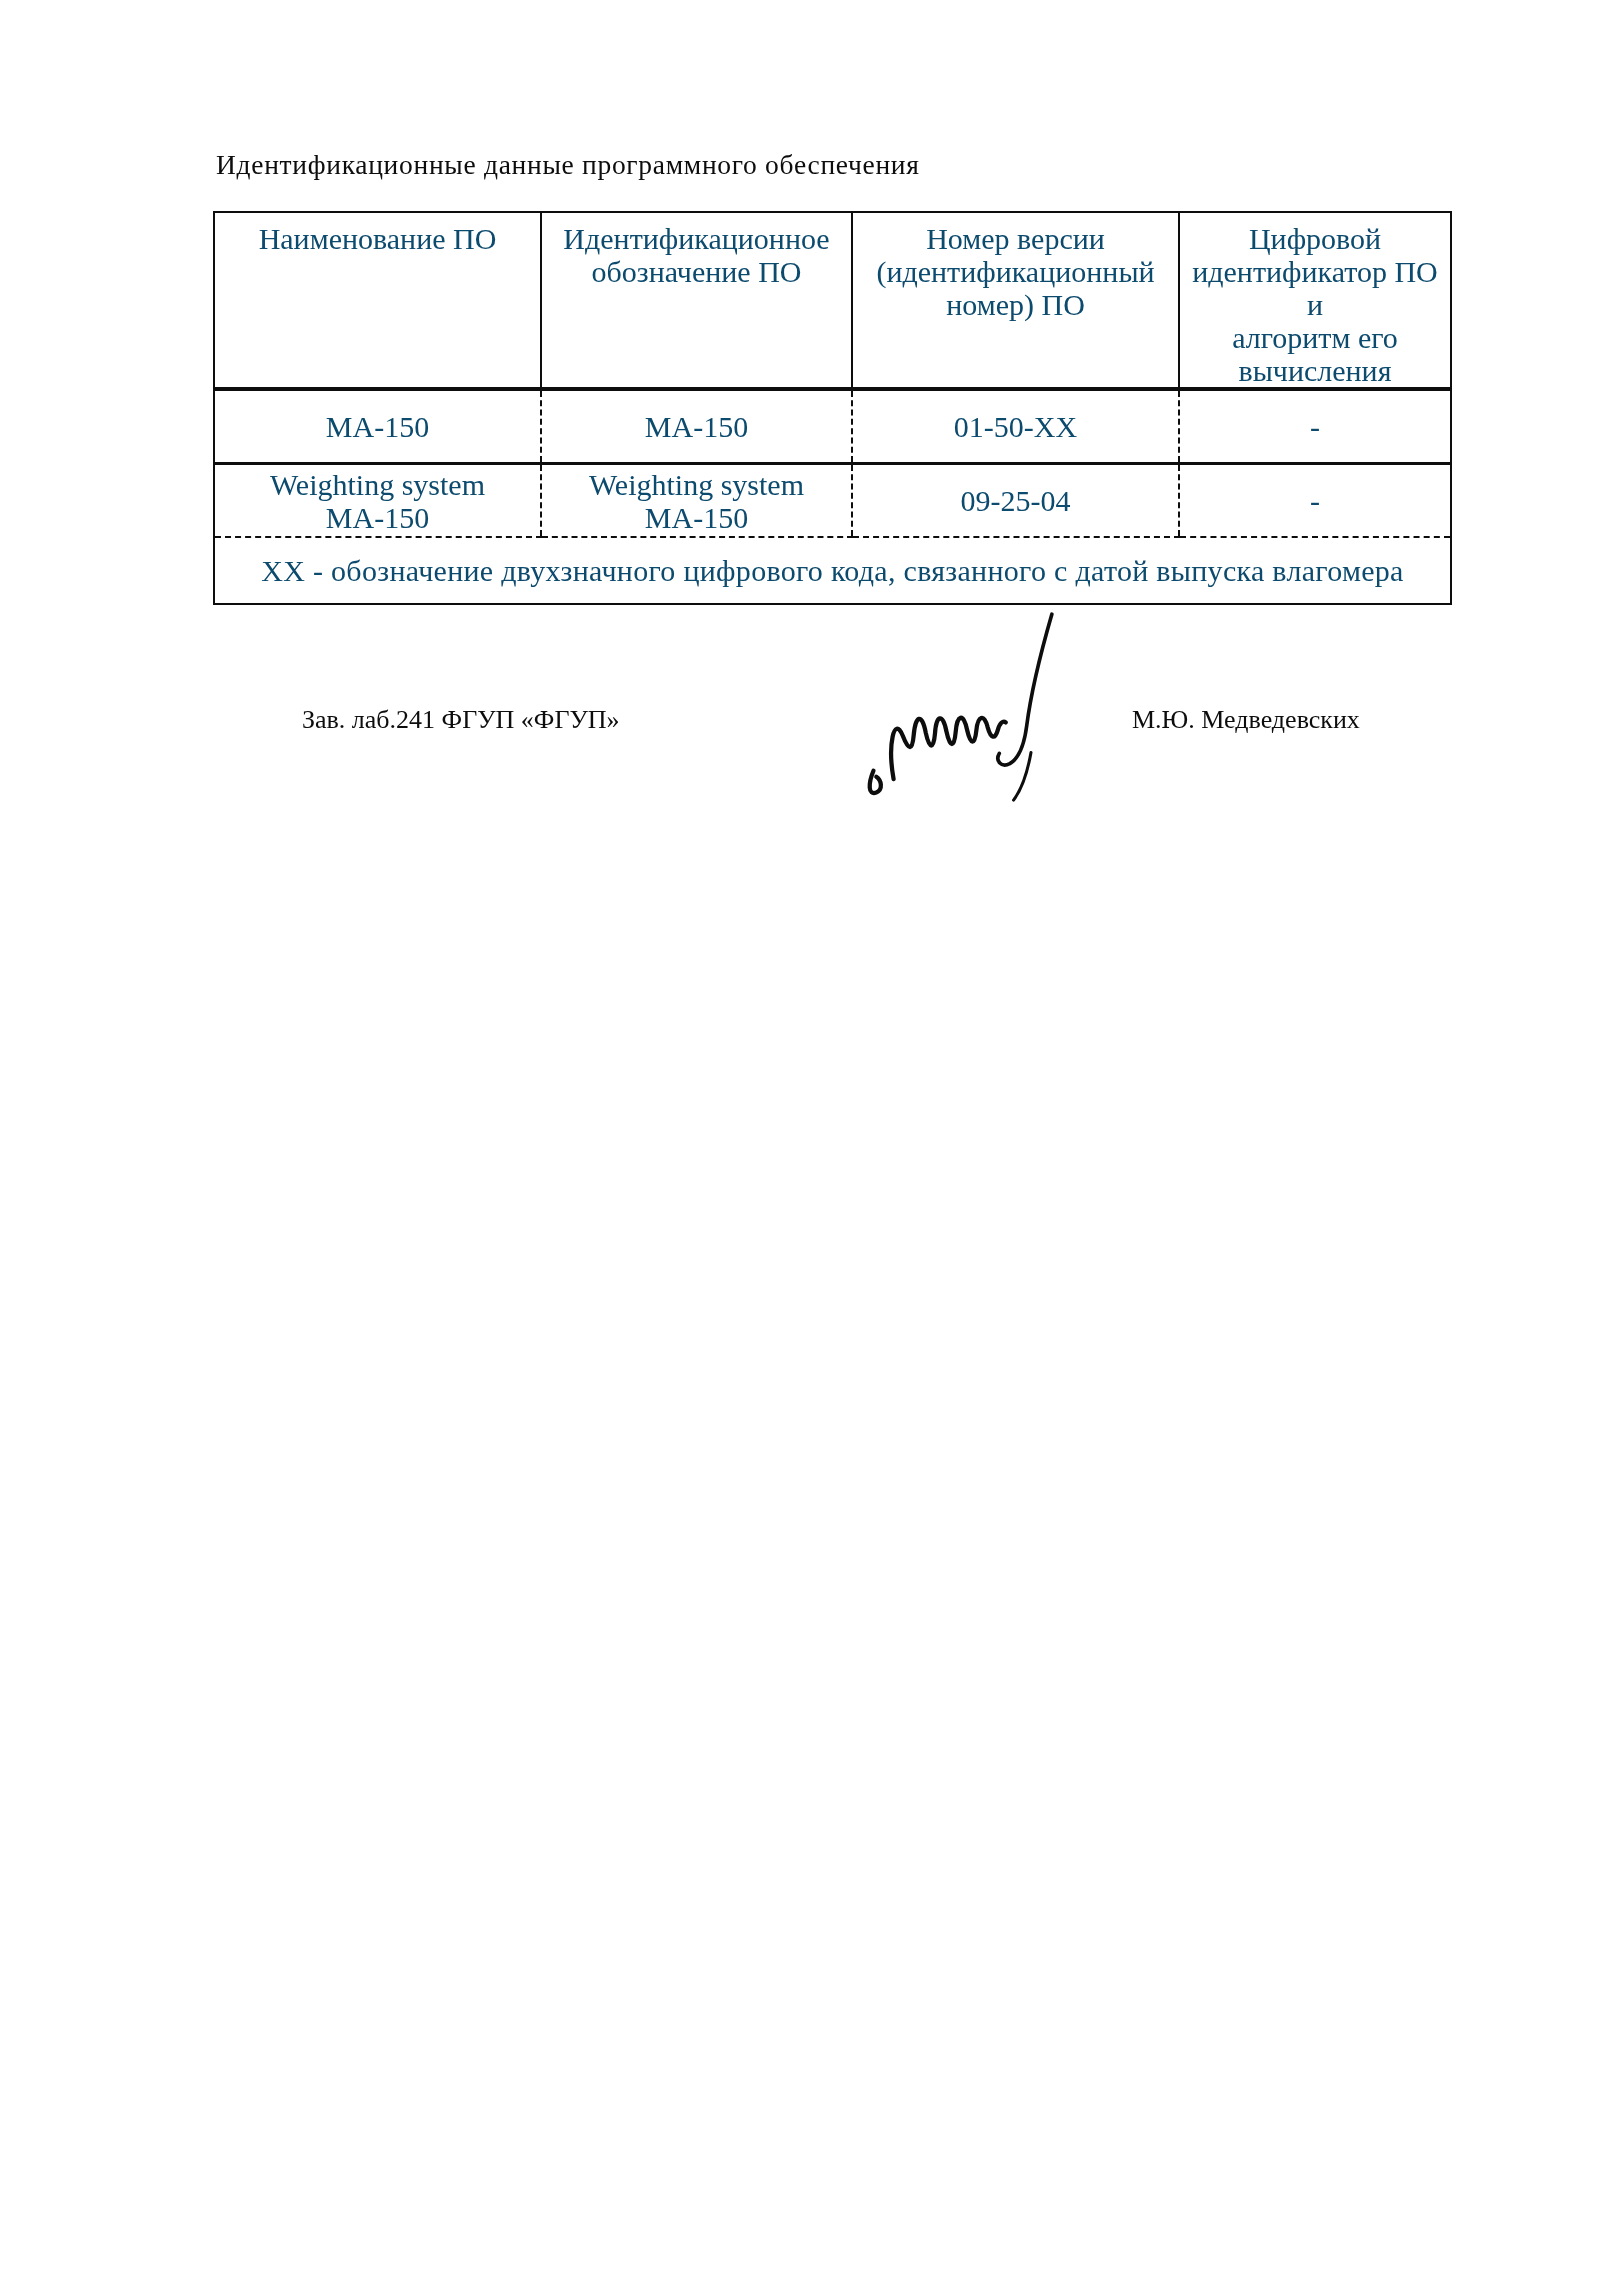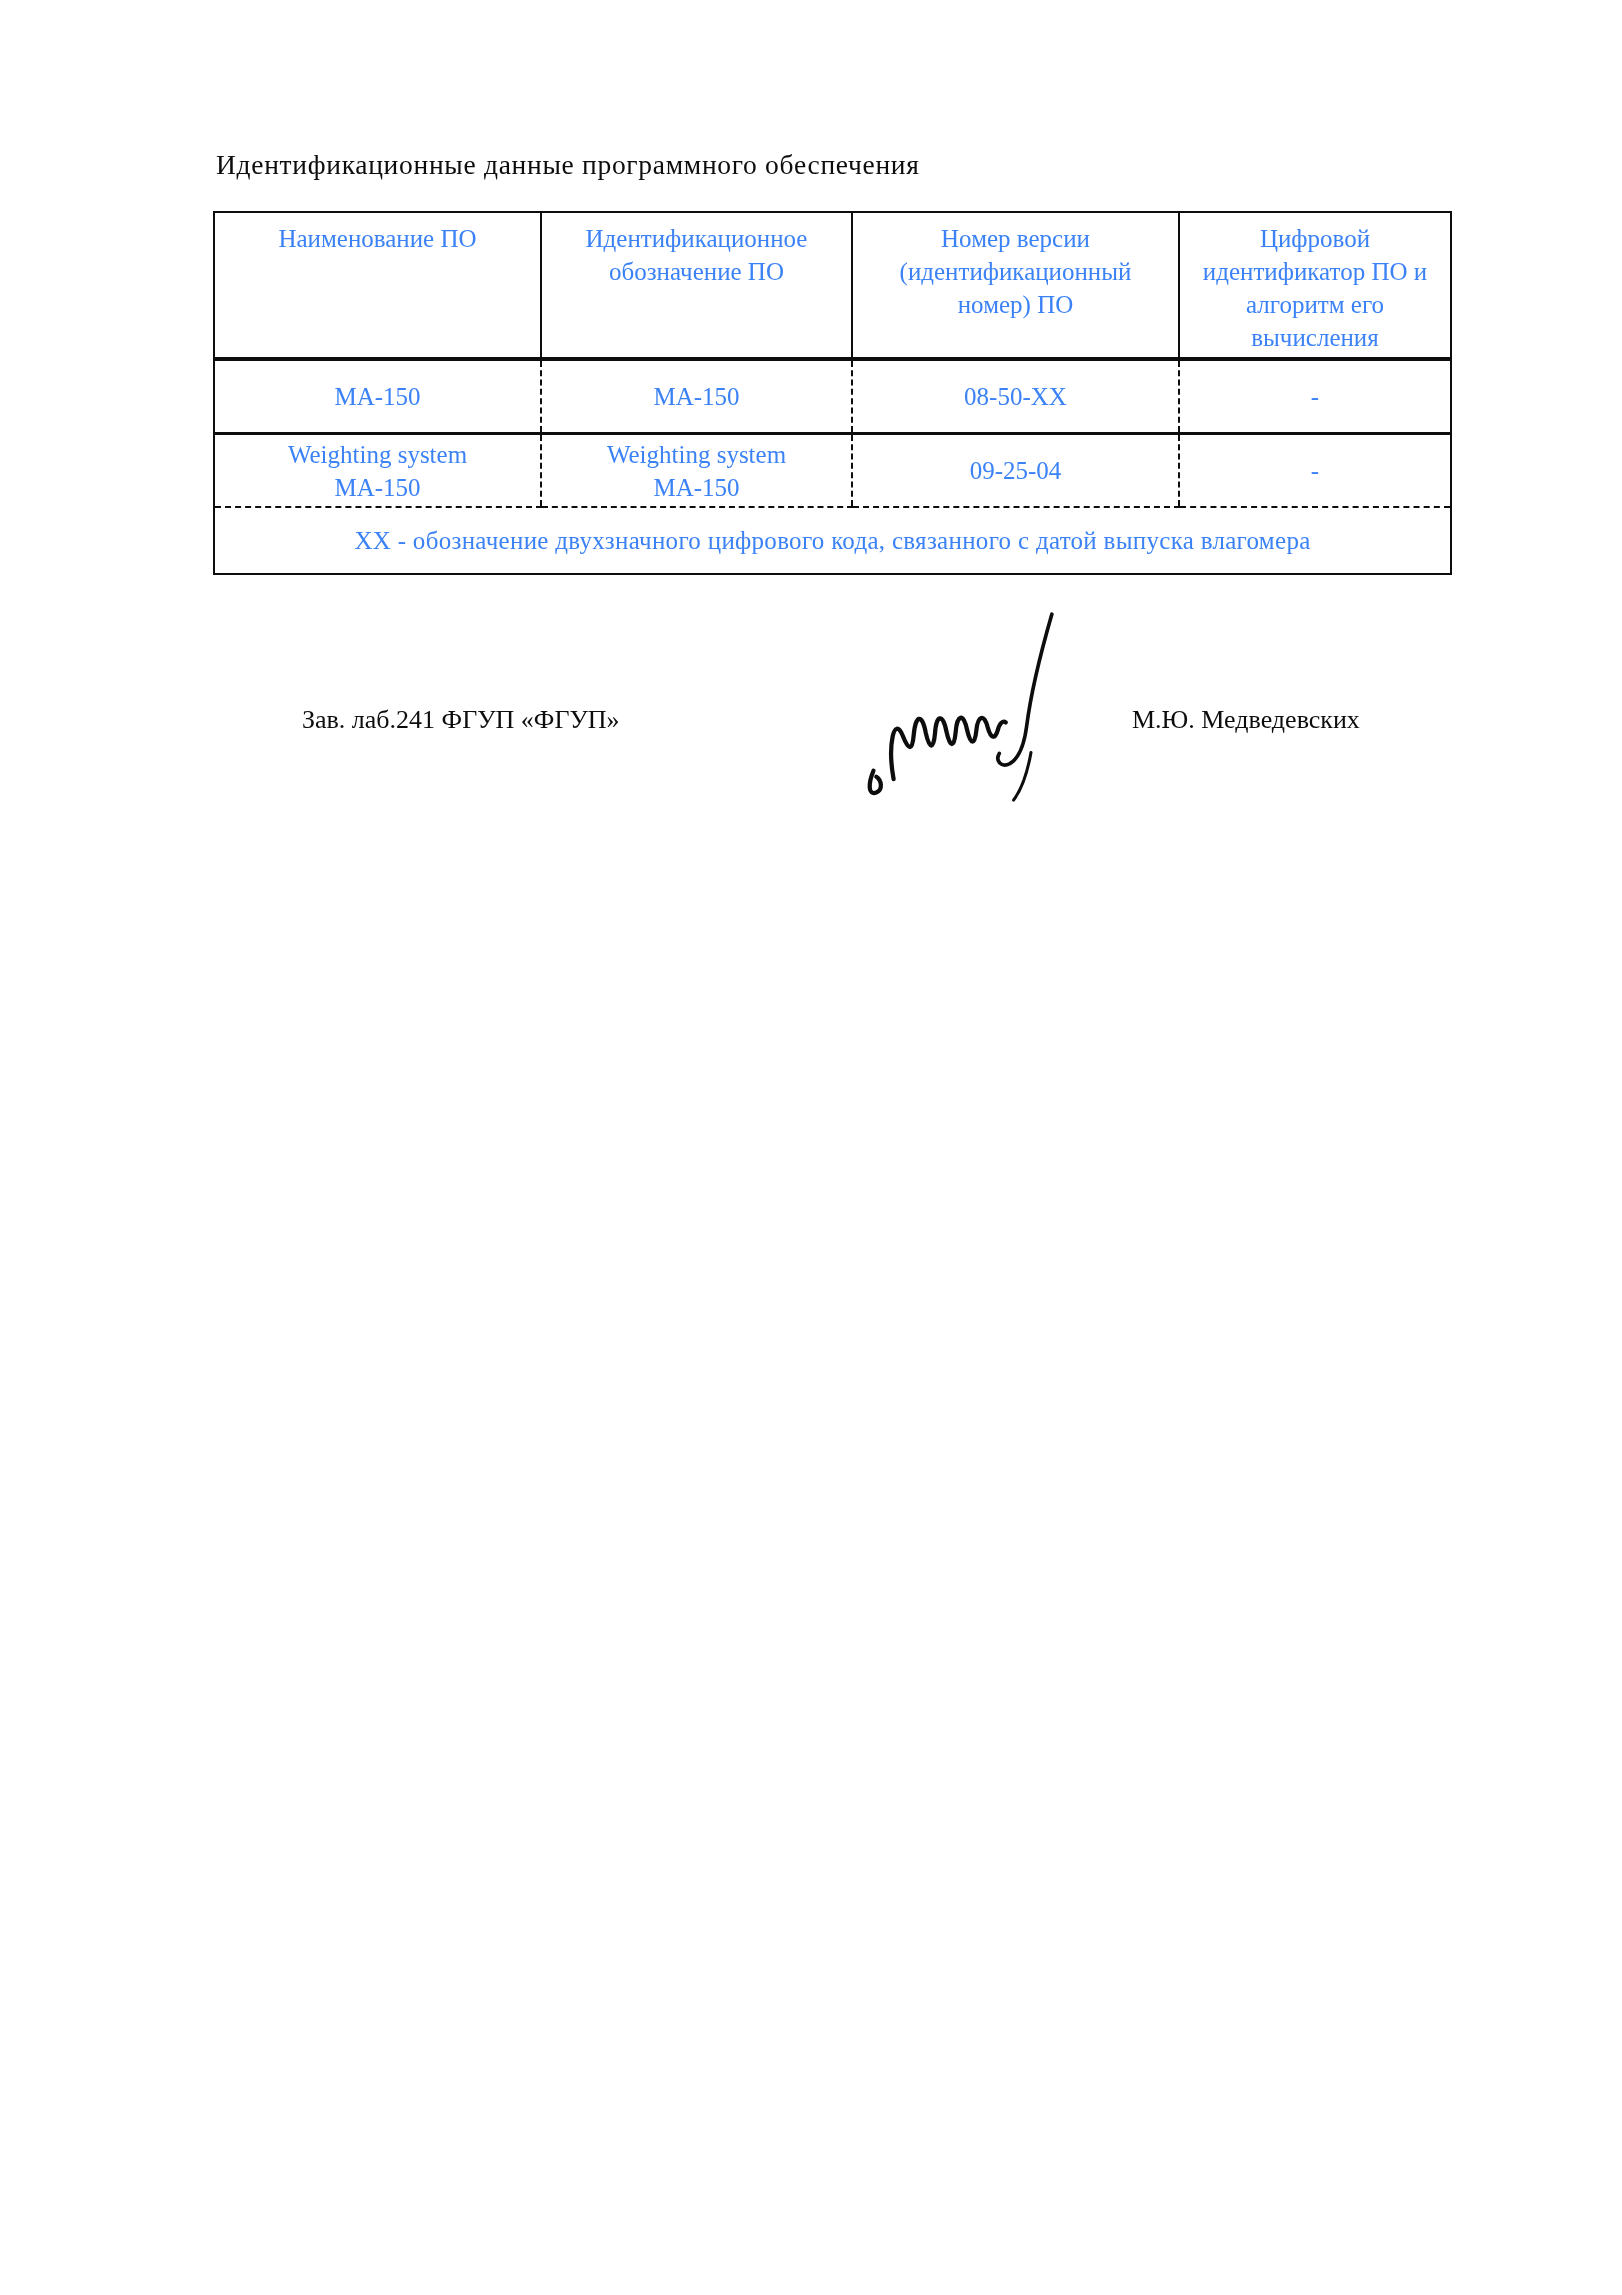--- a/index.html
+++ b/index.html
@@ -28,24 +28,24 @@
     width: 1237px;
     table-layout: fixed;
     border-collapse: collapse;
     border: 2.6px solid #0d0d0d;
   }
   .sw-table col.c1 { width: 327px; }
   .sw-table col.c2 { width: 311px; }
   .sw-table col.c3 { width: 327px; }
   .sw-table col.c4 { width: 272px; }
   .sw-table th, .sw-table td {
-    font-size: 25px;
+    font-size: 30px;
     font-weight: normal;
     text-align: center;
-    color: #3b82f6;
+    color: #0c4a6e;
     padding: 0 5.2px;
   }
   .sw-table thead th {
     height: 135px;
     vertical-align: top;
     padding-top: 9.2px;
     line-height: 33px;
     white-space: pre-line;
     border-bottom: 4.6px solid #0d0d0d;
     border-left: 2px solid #0d0d0d;
@@ -126,21 +126,21 @@
         <th>Цифровой
 идентификатор ПО и
 алгоритм его
 вычисления</th>
       </tr>
     </thead>
     <tbody>
       <tr class="data-row-1">
         <td>МА-150</td>
         <td>МА-150</td>
-        <td>08-50-ХХ</td>
+        <td>01-50-ХХ</td>
         <td>-</td>
       </tr>
       <tr class="data-row-2">
         <td>Weighting system
 МА-150</td>
         <td>Weighting system
 МА-150</td>
         <td>09-25-04</td>
         <td>-</td>
       </tr>

